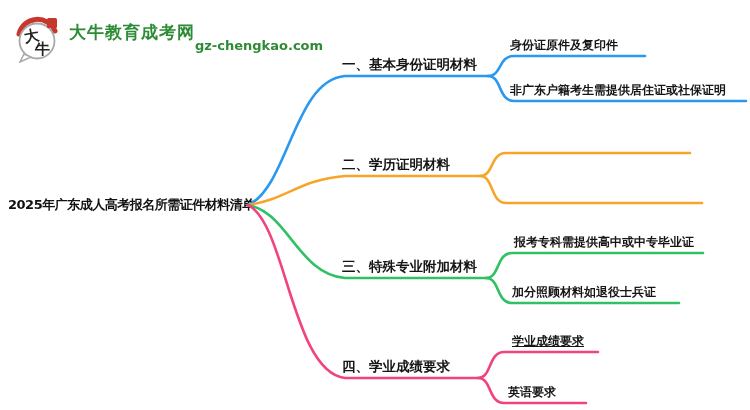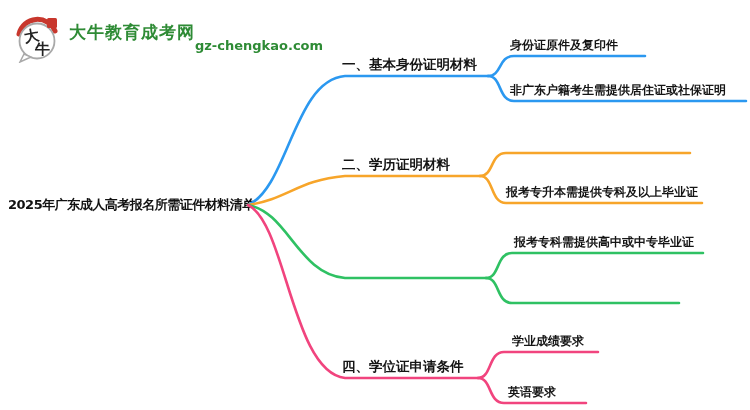--- a/index.html
+++ b/index.html
@@ -71,21 +71,22 @@
       <path d="M478,378 C492,378 488,352 504,352 L598,352"></path>
       <path d="M478,378 C492,378 488,403 504,403 L586,403"></path>
     </g>
   </svg>
 
   <div class="node-label branch-label" style="left:342px;top:55px;">一、基本身份证明材料</div>
   <div class="node-label leaf-label" style="left:510px;top:36px;">身份证原件及复印件</div>
   <div class="node-label branch-label" style="left:342px;top:155px;">二、学历证明材料</div>
 
   <div class="node-label leaf-label" style="left:510px;top:81px;">非广东户籍考生需提供居住证或社保证明</div>
-  <div class="node-label leaf-label" style="left:506px;top:183px;">报考专升本需提供专科及以上毕业证</div>
 
+  <div class="node-label branch-label" style="left:342px;top:257px;">三、特殊专业附加材料</div>
   <div class="node-label leaf-label" style="left:514px;top:233px;">报考专科需提供高中或中专毕业证</div>
+  <div class="node-label leaf-label" style="left:512px;top:283px;">加分照顾材料如退役士兵证</div>
 
-  <div class="node-label branch-label" style="left:342px;top:357px;">四、学位证申请条件</div>
-  <div class="node-label leaf-label" style="left:512px;top:332px;">学业成绩要求</div>
+  <div class="node-label branch-label" style="left:342px;top:357px;">四、学业成绩要求</div>
+  <div class="node-label leaf-label" style="left:512px;top:332px;text-decoration:underline;">学业成绩要求</div>
   <div class="node-label leaf-label" style="left:508px;top:383px;">英语要求</div>
 
 </div>
 
 </body></html>

